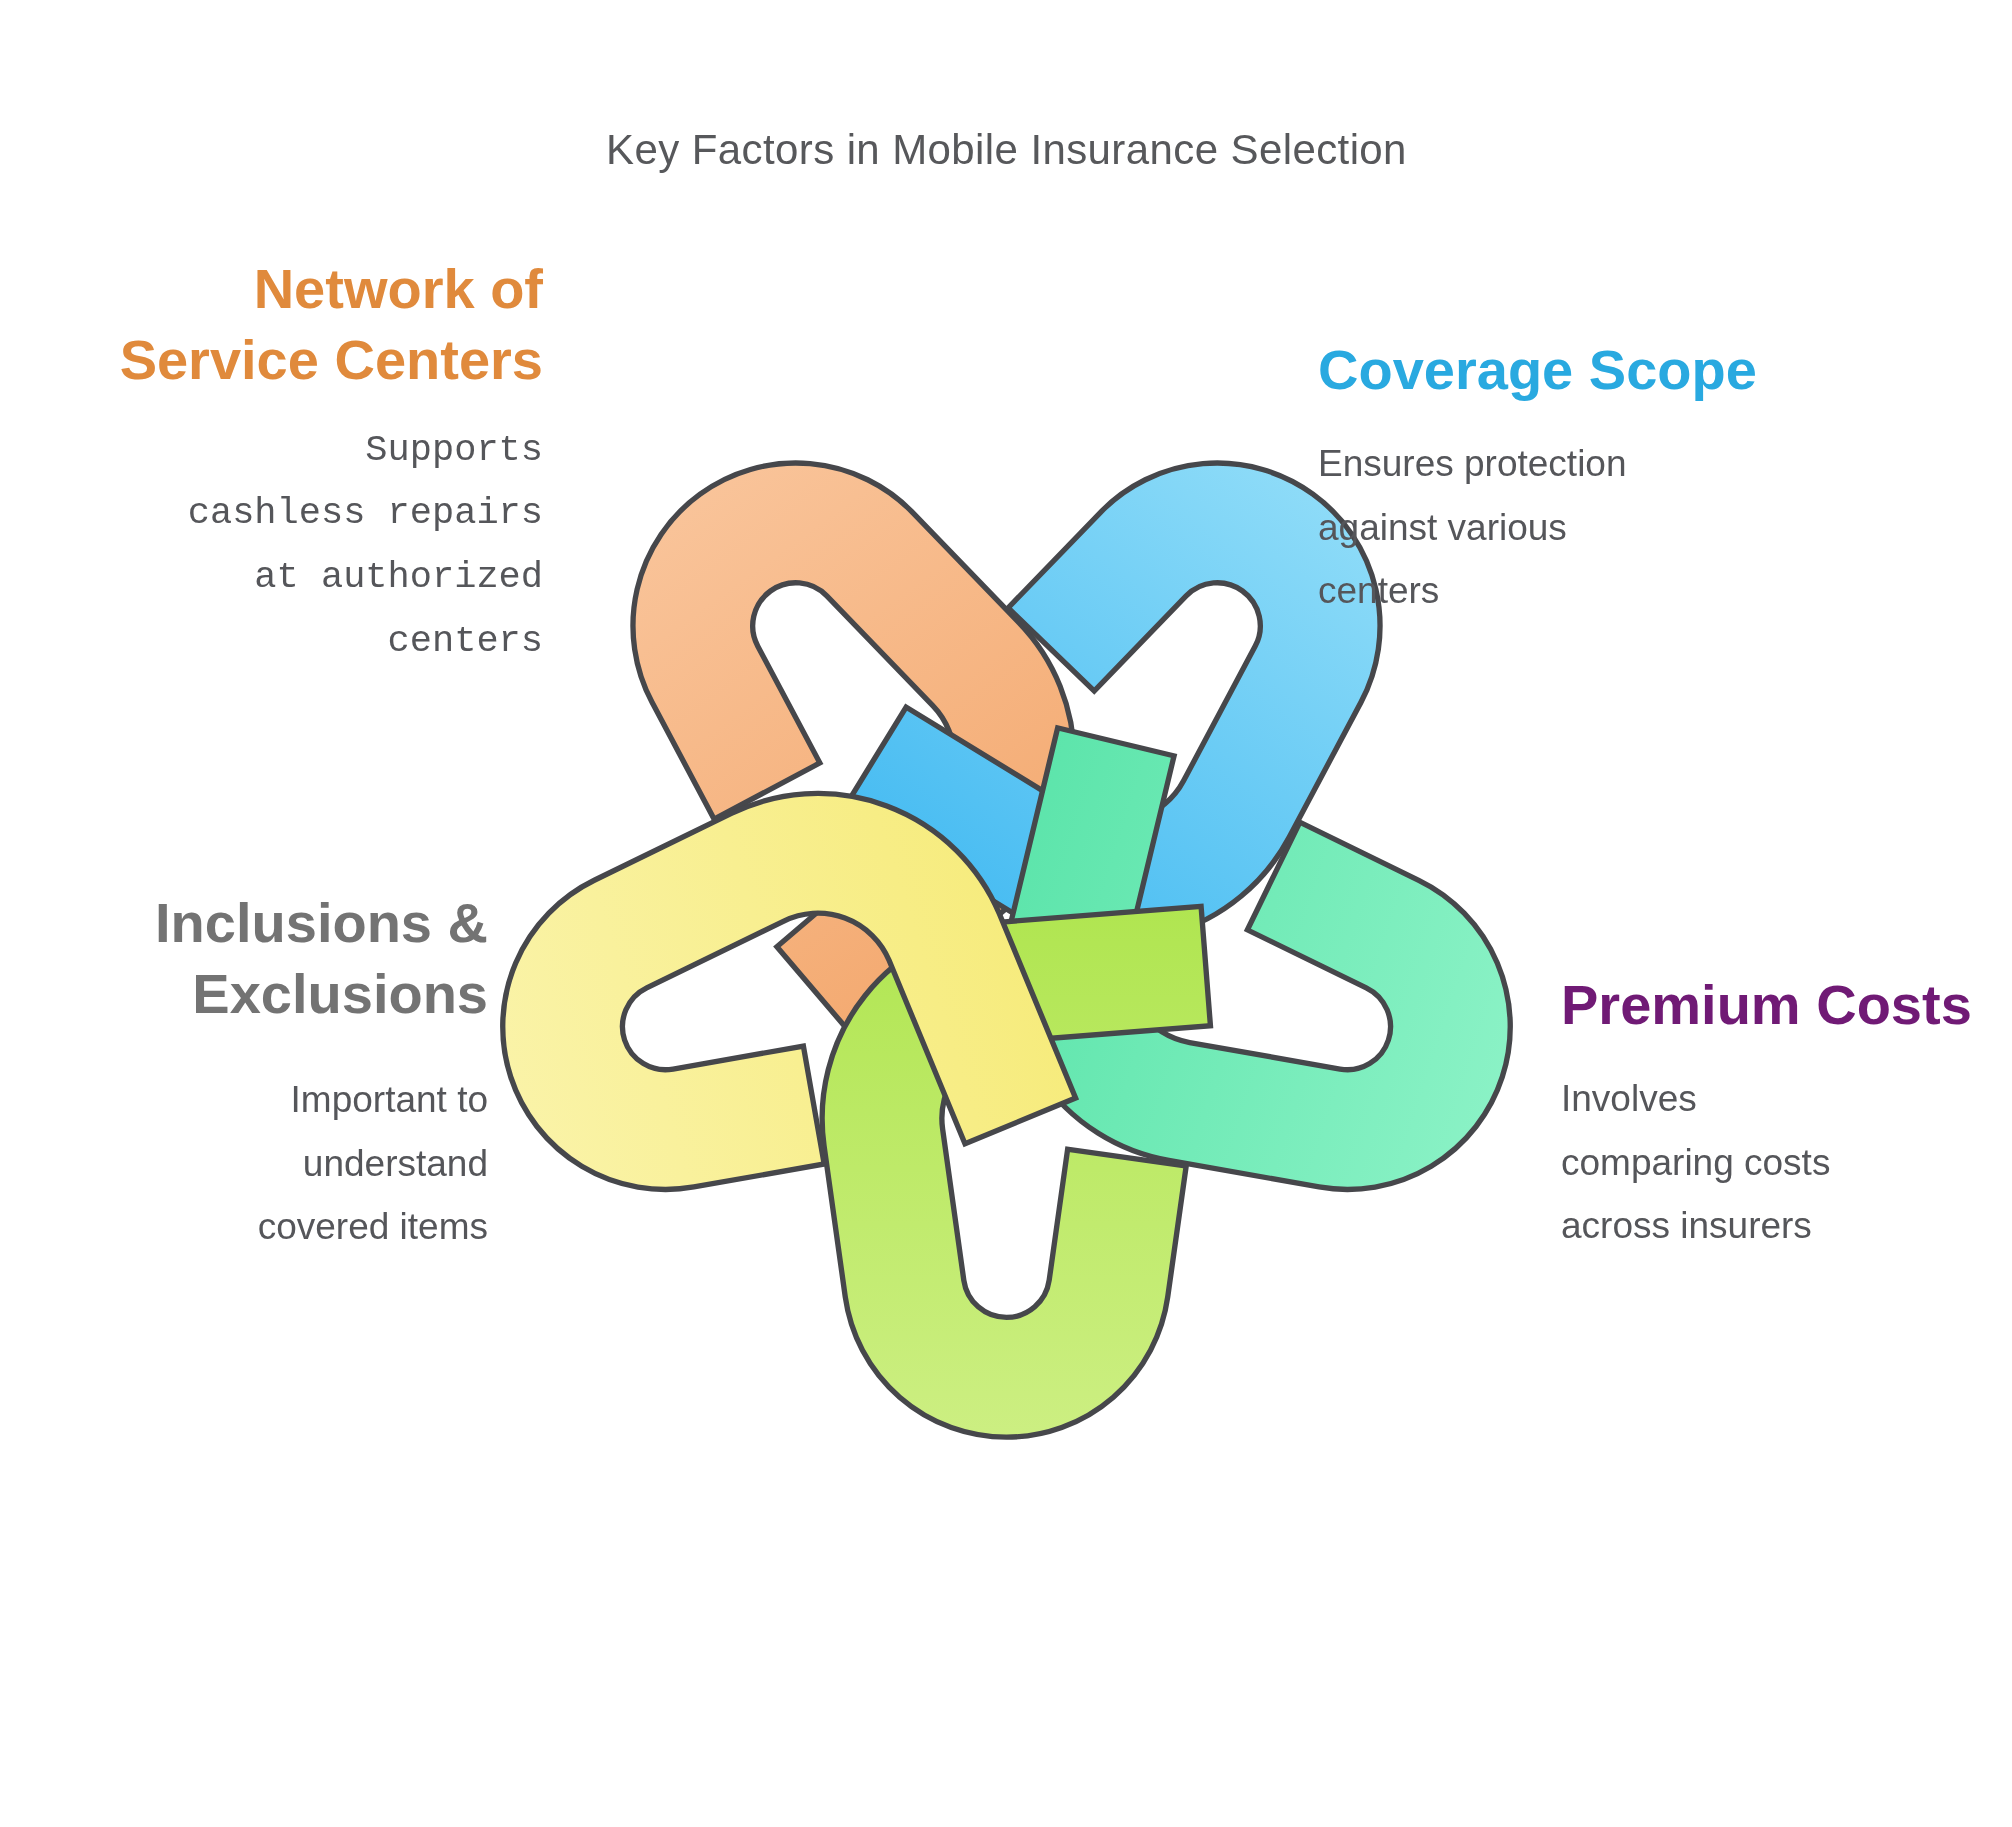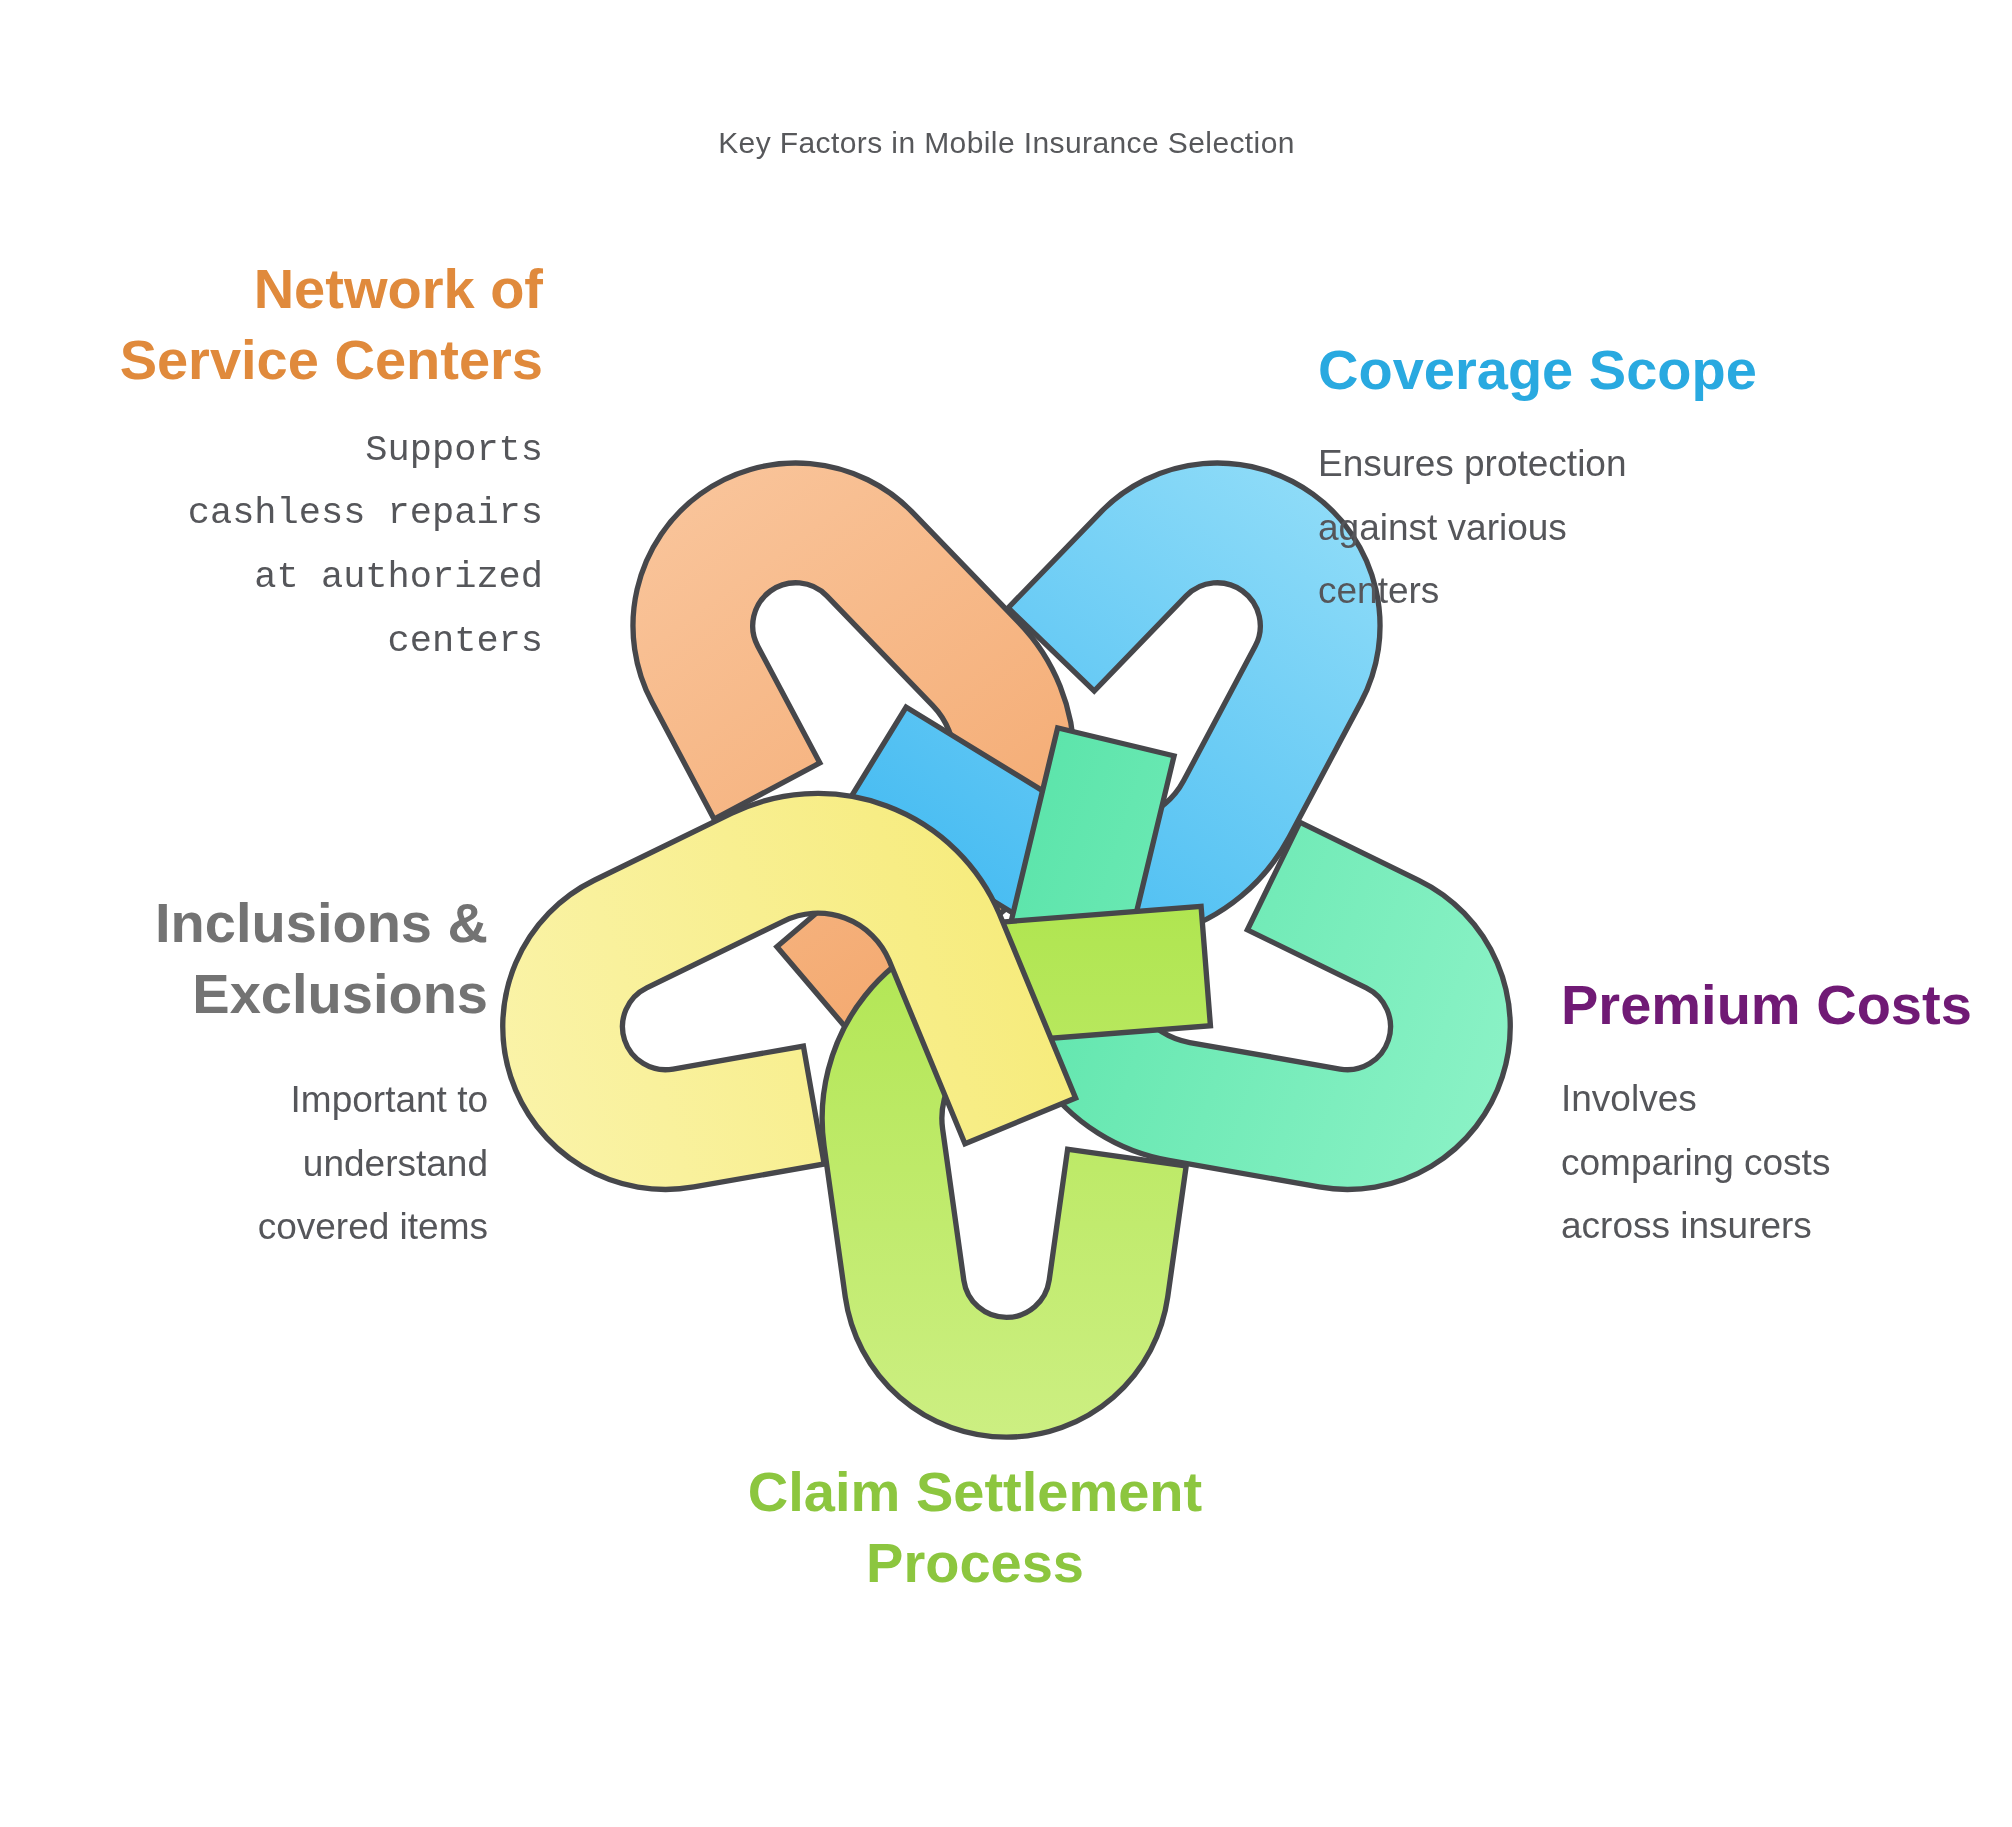--- a/index.html
+++ b/index.html
@@ -9,21 +9,21 @@
     font-family: "Liberation Sans", sans-serif;
     position: relative;
     overflow: hidden;
   }
   .canvas { position: absolute; inset: 0; }
   svg.knot { position: absolute; left: 0; top: 0; }
 
   .title {
     position: absolute; left: 0; right: 0; top: 126px;
     text-align: center;
-    font-size: 30px; font-weight: 400;
+    font-size: 42px; font-weight: 400;
     color: #57585b; letter-spacing: 0.4px;
     white-space: pre-line;
   }
 
   .factor { position: absolute; }
   .factor h2 {
     margin: 0;
     font-size: 56px; font-weight: 700;
     line-height: 1.27;
     white-space: pre-line;
@@ -134,22 +134,20 @@
   </div>
 
   <div class="factor f-premium">
     <h2 style="color: #701a75;">Premium Costs</h2>
     <p>Involves
 comparing costs
 across insurers</p>
   </div>
 
   <div class="factor f-claim">
-    <h2 style="color: rgb(140, 198, 63);">Claim Settlement
-Process</h2>
   </div>
 
   <div class="factor f-inclusions">
     <h2 style="color: #737373;">Inclusions &amp;
 Exclusions</h2>
     <p>Important to
 understand
 covered items</p>
   </div>
 

